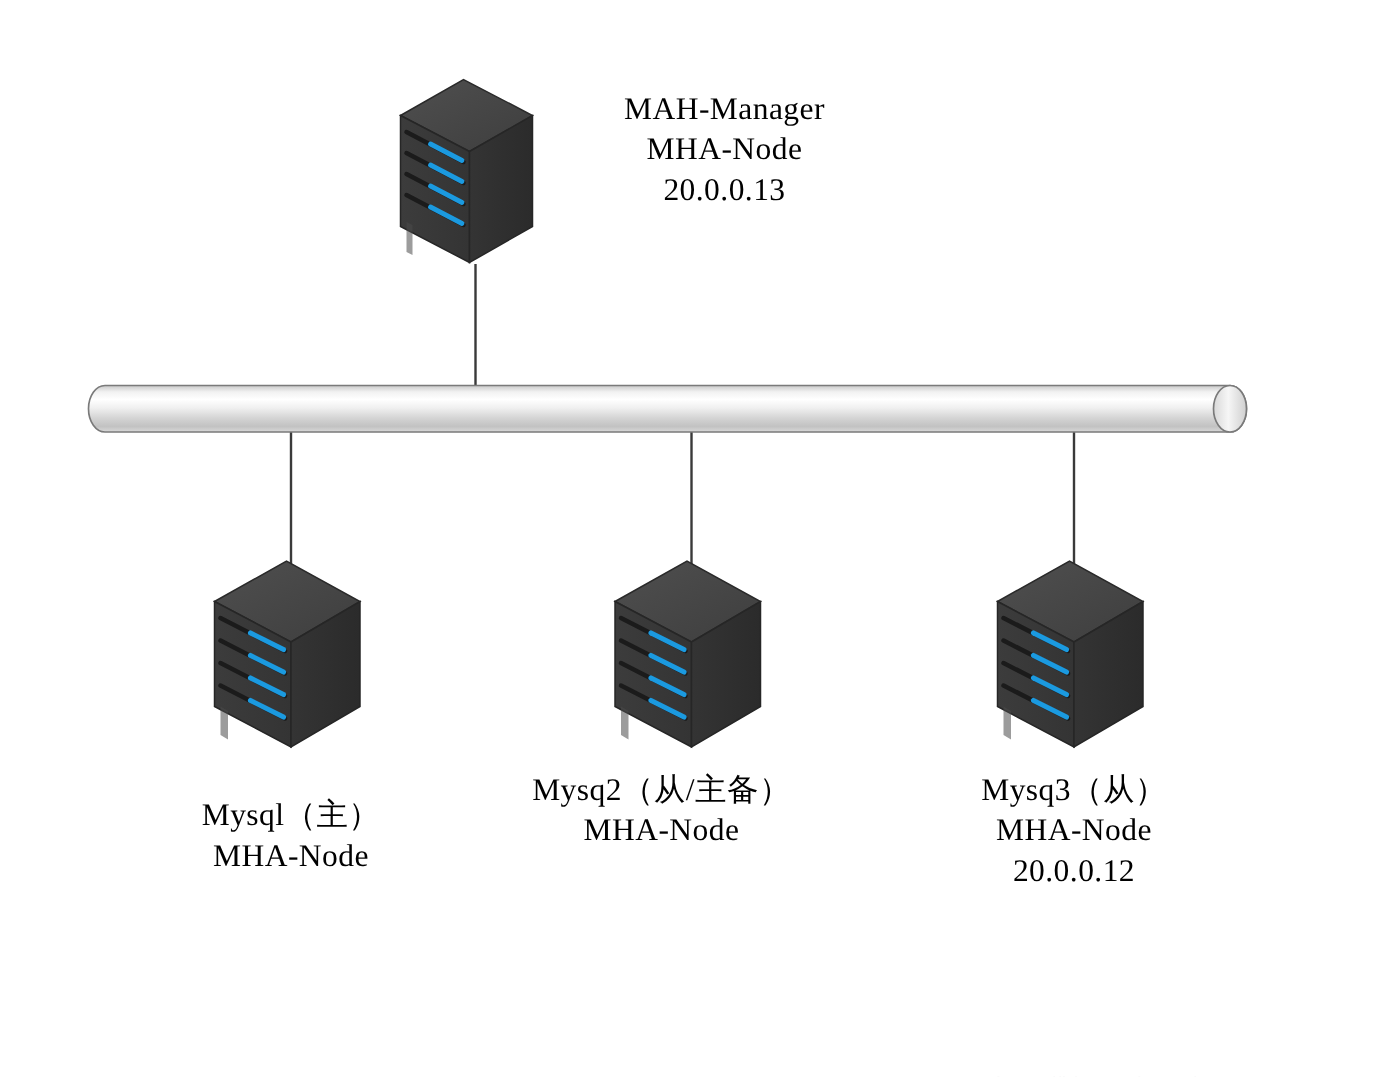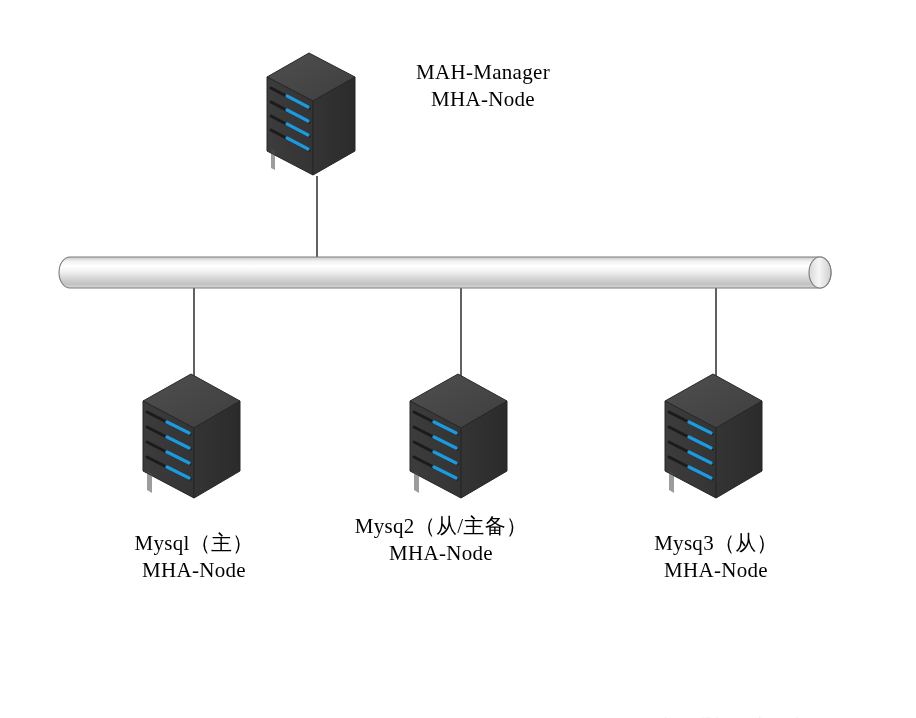--- a/index.html
+++ b/index.html
@@ -120,20 +120,21 @@
         <path d="M 24 88 L 45 99" stroke="#1b9ae0" stroke-width="3.2"></path>
       </g>
 
       <path d="M 8 98 L 12 100 L 12 120 L 8 118 Z" fill="#4a4a4a" opacity="0.55"></path>
     </svg>
   </div>
 
   <div class="node-label" style="left:383px; top:33px; width:200px;">
     <div>MAH-Manager</div>
     <div>MHA-Node</div>
+    <div>20.0.0.13</div>
   </div>
 
   <div class="server" style="left:139px; top:345px;">
     <svg width="105" height="132" viewBox="0 0 105 132">
       <defs>
         <linearGradient id="topG2" x1="0" y1="0" x2="1" y2="1">
           <stop offset="0%" stop-color="#4f4f4f"></stop>
             <stop offset="100%" stop-color="#3e3e3e"></stop>
         </linearGradient>
         <linearGradient id="leftG2" x1="0" y1="0" x2="1" y2="0">
@@ -231,20 +232,21 @@
         <path d="M 28 66 L 50 77" stroke="#1b9ae0" stroke-width="3.4"></path>
         <path d="M 8 71 L 51 93" stroke="#1b1b1b" stroke-width="3"></path>
         <path d="M 28 81 L 50 92" stroke="#1b9ae0" stroke-width="3.4"></path>
         <path d="M 8 86 L 51 108" stroke="#1b1b1b" stroke-width="3"></path>
         <path d="M 28 96 L 50 107" stroke="#1b9ae0" stroke-width="3.4"></path>
       </g>
       <path d="M 8 100 L 13 103 L 13 122 L 8 119 Z" fill="#4a4a4a" opacity="0.55"></path>
     </svg>
   </div>
 
-  <div class="node-label" style="left:616px; top:504px; width:200px;">
+  <div class="node-label" style="left:616px; top:487px; width:200px;">
     <div>Mysq3（从）</div>
     <div>MHA-Node</div>
+    <div>20.0.0.12</div>
   </div>
 
   <div class="watermark" style="left:664px; top:689px;">https://blog.csdn.net/m0_50854537</div>
 
 </div>
 
 </body></html>

